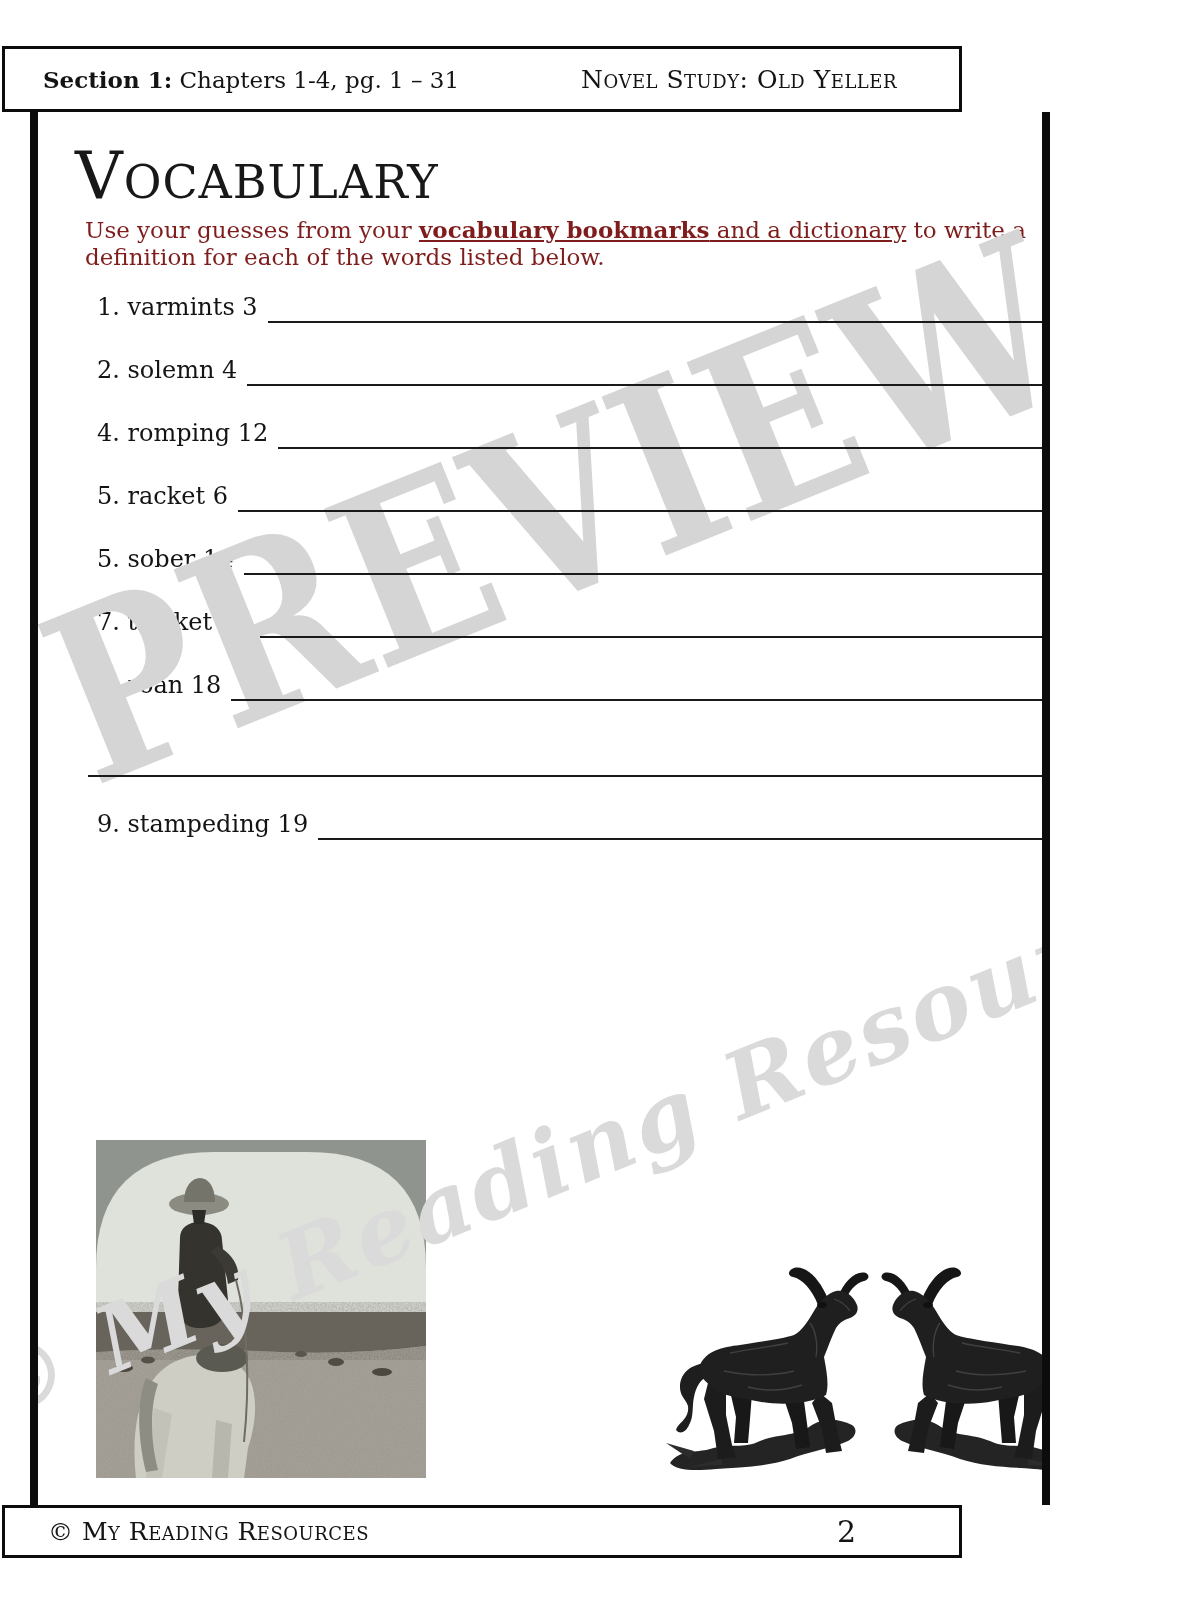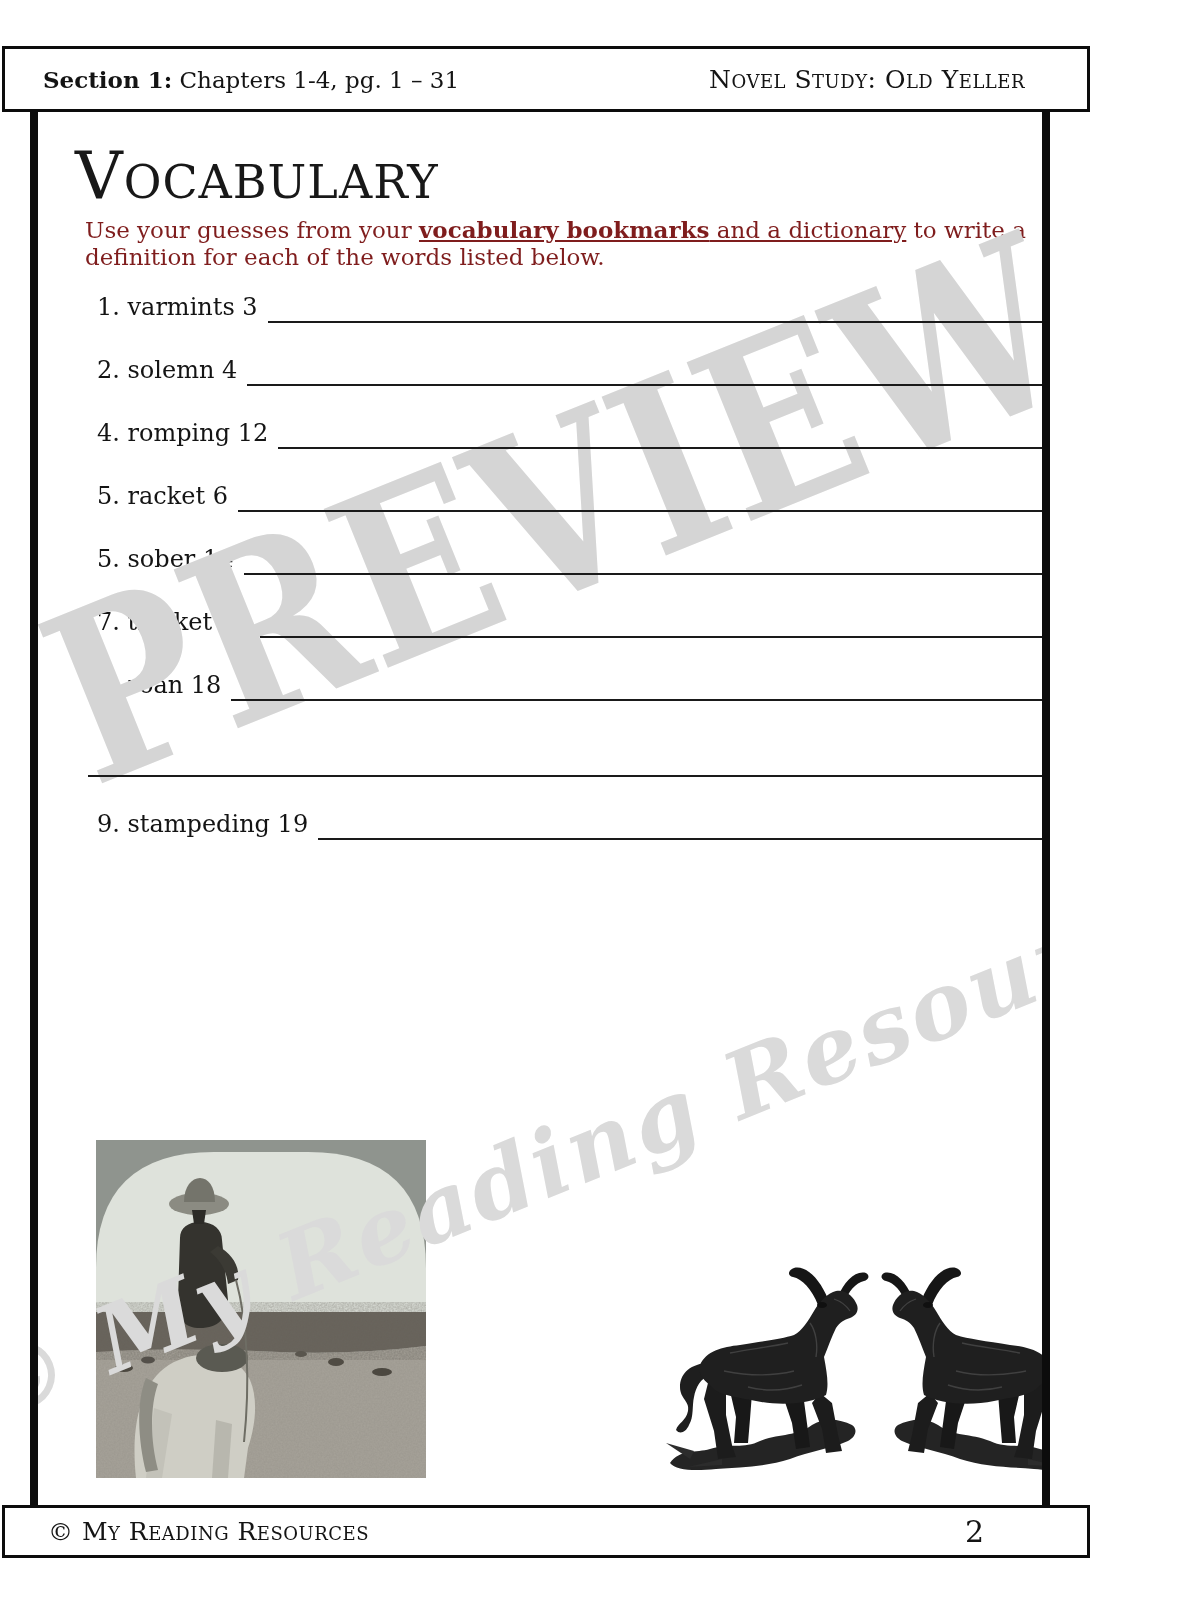--- a/index.html
+++ b/index.html
@@ -3,21 +3,21 @@
 <meta charset="utf-8">
 <style>
   html,body{margin:0;padding:0;}
   body{
     width:1200px;height:1600px;position:relative;background:#ffffff;
     font-family:"DejaVu Serif","Liberation Serif",serif;color:#141414;
     overflow:hidden;
   }
   
   .bar{
-    position:absolute;left:2px;width:1088px;background:#fff;
+    position:absolute;left:2px;width:960px;background:#fff;
     border:3px solid #0c0c0c;box-sizing:border-box;
     display:flex;justify-content:space-between;align-items:center;
   }
   #header-bar{top:46px;height:66px;padding:0 62px 0 38px;}
   .header-left{font-size:23px;white-space:nowrap;}
   .header-left b{font-weight:bold;}
   .header-right{font-size:25px;font-variant:small-caps;letter-spacing:.5px;white-space:nowrap;}
   #footer-bar{top:1505px;height:53px;padding:0 103px 0 43px;}
   .footer-left{font-size:25px;font-variant:small-caps;letter-spacing:.5px;}
   .footer-page{font-size:30px;}

